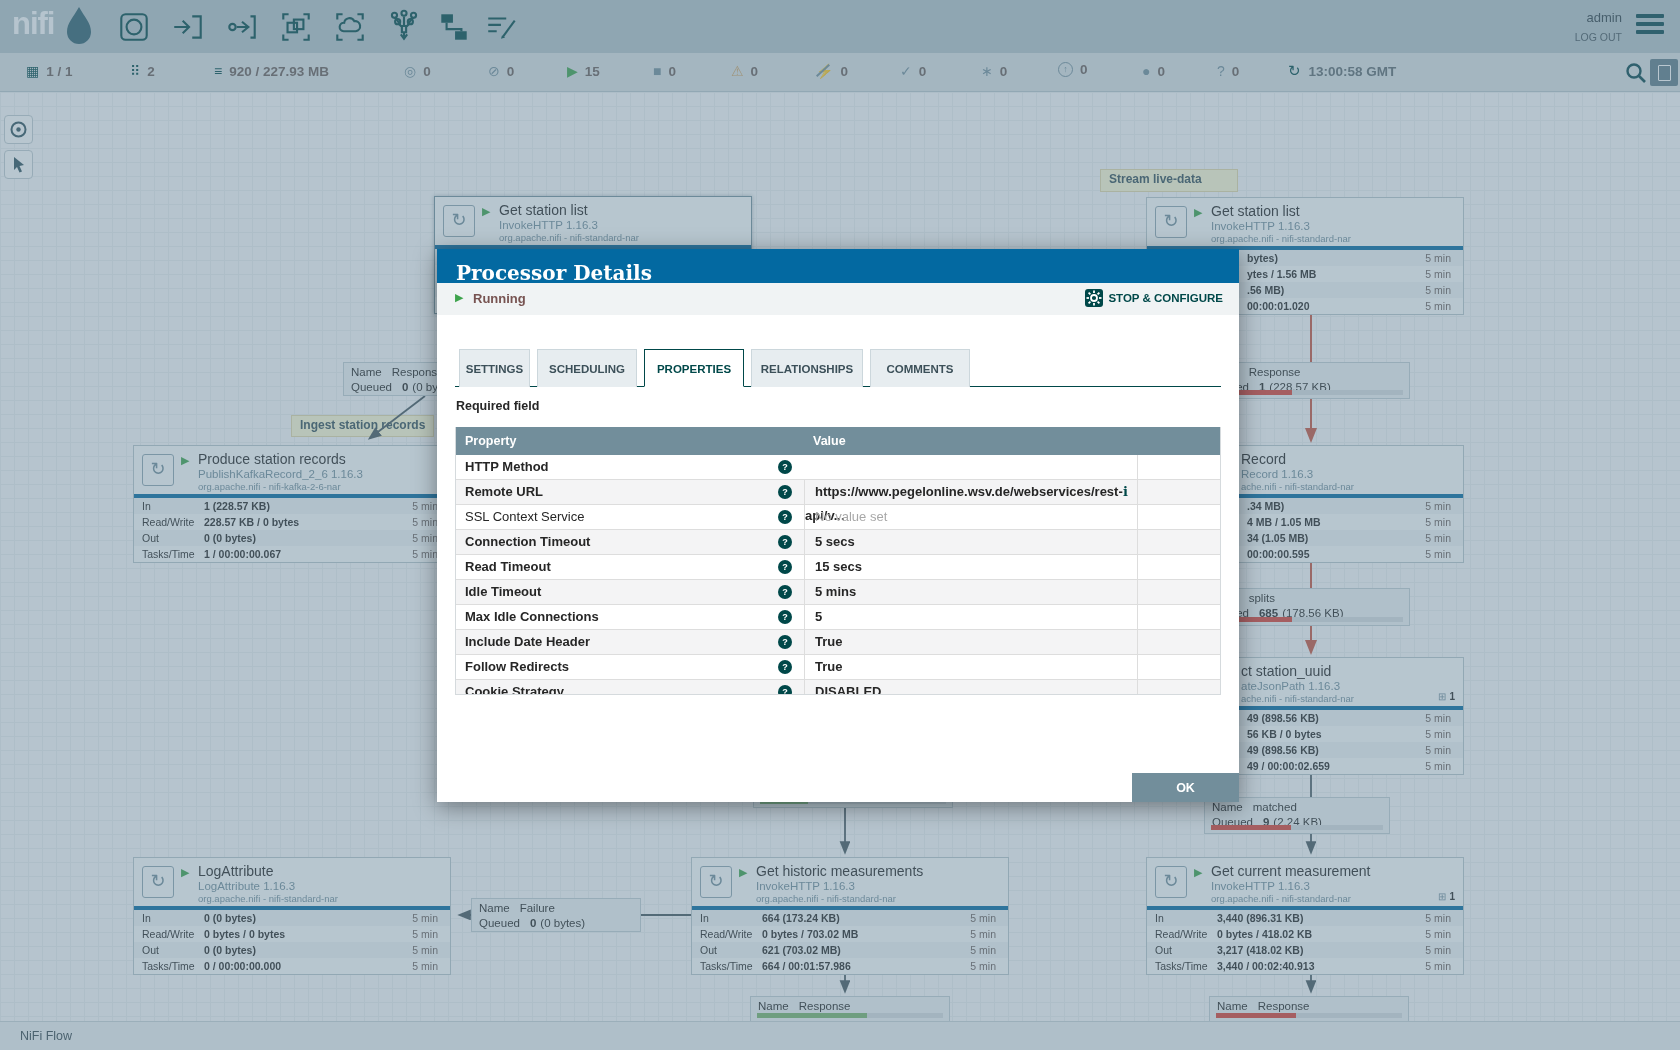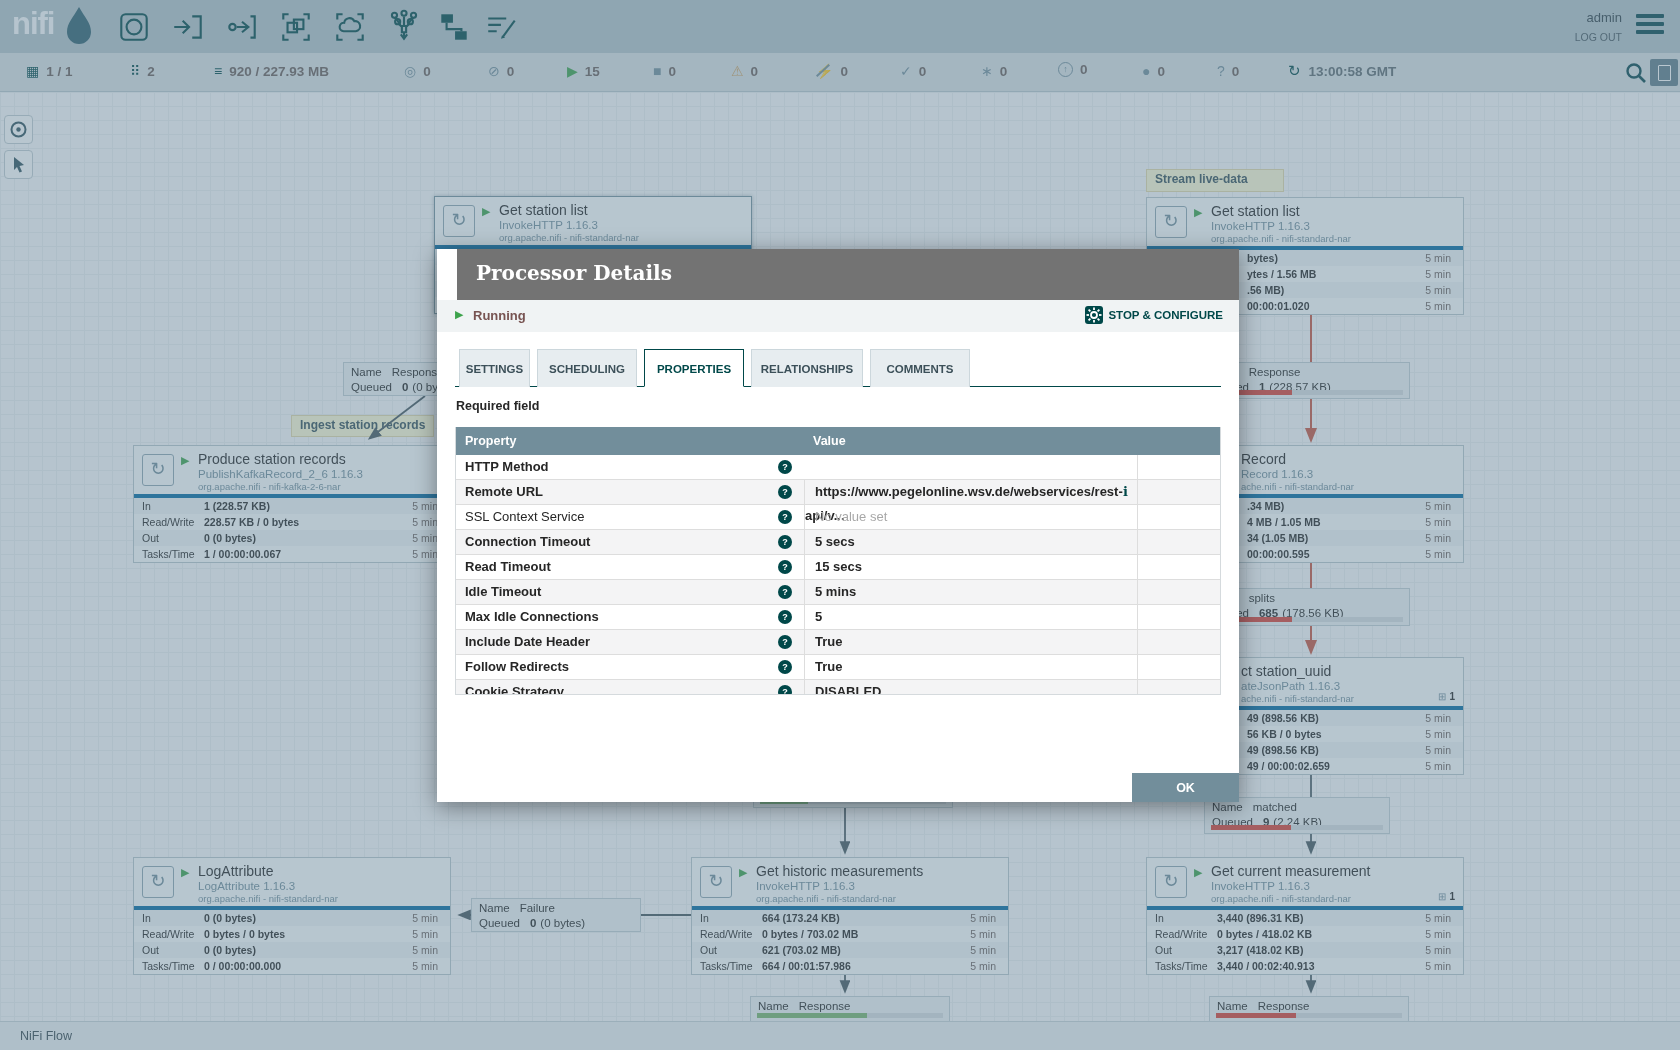--- a/index.html
+++ b/index.html
@@ -86,21 +86,21 @@
   .float-btn{position:absolute;width:27px;height:27px;background:#fdfdfd;border:1px solid #c2ccd1;
              border-radius:4px;z-index:4;cursor:pointer;}
   .float-btn svg{position:absolute;left:4px;top:4px;}
 
   
   .overlay{position:absolute;inset:0;background:rgba(100,130,150,0.45);z-index:40;}
 
   
   .modal{position:absolute;left:437px;top:249px;width:802px;height:553px;background:#fff;
          z-index:50;box-shadow:0 5px 22px rgba(0,0,0,.4);}
-  .m-header{height:51px;background:#737373;position:relative;margin-left:20px;}
+  .m-header{height:34px;background:#0369a1;position:relative;}
   .m-title{position:absolute;left:19px;top:12px;color:#fff;font-size:20px;font-weight:bold;
            font-family:"DejaVu Serif",serif;}
   .m-status{height:32px;background:#f0f3f4;position:relative;font-size:13px;}
   .m-run-icon{position:absolute;left:18px;top:8px;color:#3da34c;font-size:11px;}
   .m-run-text{position:absolute;left:36px;top:8px;color:#775351;font-weight:bold;}
   .m-action{position:absolute;right:16px;top:6px;color:#004849;font-weight:bold;font-size:11.5px;
             cursor:pointer;display:flex;align-items:center;gap:5px;}
   .m-gear{width:18px;height:18px;background:#004849;border-radius:3px;display:inline-block;position:relative;}
   .m-tabs{position:absolute;left:18px;right:18px;top:100px;height:38px;
           border-bottom:1px solid #004849;display:flex;gap:7px;padding-left:4px;box-sizing:border-box;}
@@ -259,21 +259,21 @@
     </g>
     <g stroke="#46565e" stroke-width="1.8">
       <line x1="1311" y1="769" x2="1311" y2="852" marker-end="url(#mB)"></line>
       <line x1="845" y1="806" x2="845" y2="852" marker-end="url(#mB)"></line>
       <line x1="845" y1="969" x2="845" y2="991" marker-end="url(#mB)"></line>
       <line x1="1311" y1="969" x2="1311" y2="991" marker-end="url(#mB)"></line>
       <line x1="691" y1="915" x2="460" y2="915" marker-end="url(#mB)"></line>
       <line x1="425" y1="396" x2="370" y2="438" marker-end="url(#mB)"></line>
     </g>
   </svg>
-  <span id="canvas-labels"><div class="cl-label" style="left: 1146px; top: 77px; min-width: 138px; height: 23px;">Stream live-data</div><div class="cl-label" style="left: 291px; top: 323px; min-width: 141px; height: 22px;">Ingest station records</div></span>
+  <span id="canvas-labels"><div class="cl-label" style="left: 1100px; top: 77px; min-width: 138px; height: 23px;">Stream live-data</div><div class="cl-label" style="left: 291px; top: 323px; min-width: 141px; height: 22px;">Ingest station records</div></span>
   <span id="canvas-conns"><div class="conn" style="left: 343px; top: 270px; width: 110px; height: 34px;">
         <div class="crow"><span class="ckey">Name</span><span class="cval">Response</span></div>
         <div class="crow"><span class="ckey">Queued</span><span class="cval ccount">0</span><span class="cval">(0 bytes)</span></div>
       </div><div class="conn" style="left: 1200px; top: 270px; width: 210px; height: 37px;">
         <div class="crow"><span class="ckey">Name</span><span class="cval">Response</span></div>
         <div class="crow"><span class="ckey">Queued</span><span class="cval ccount">1</span><span class="cval">(228.57 KB)</span></div>
         <div class="cbar" style="width: 196px;">
           <i style="width: 85px; background: rgb(219, 65, 54);"></i>
         </div>
       </div><div class="conn" style="left: 1200px; top: 496px; width: 210px; height: 38px;">

